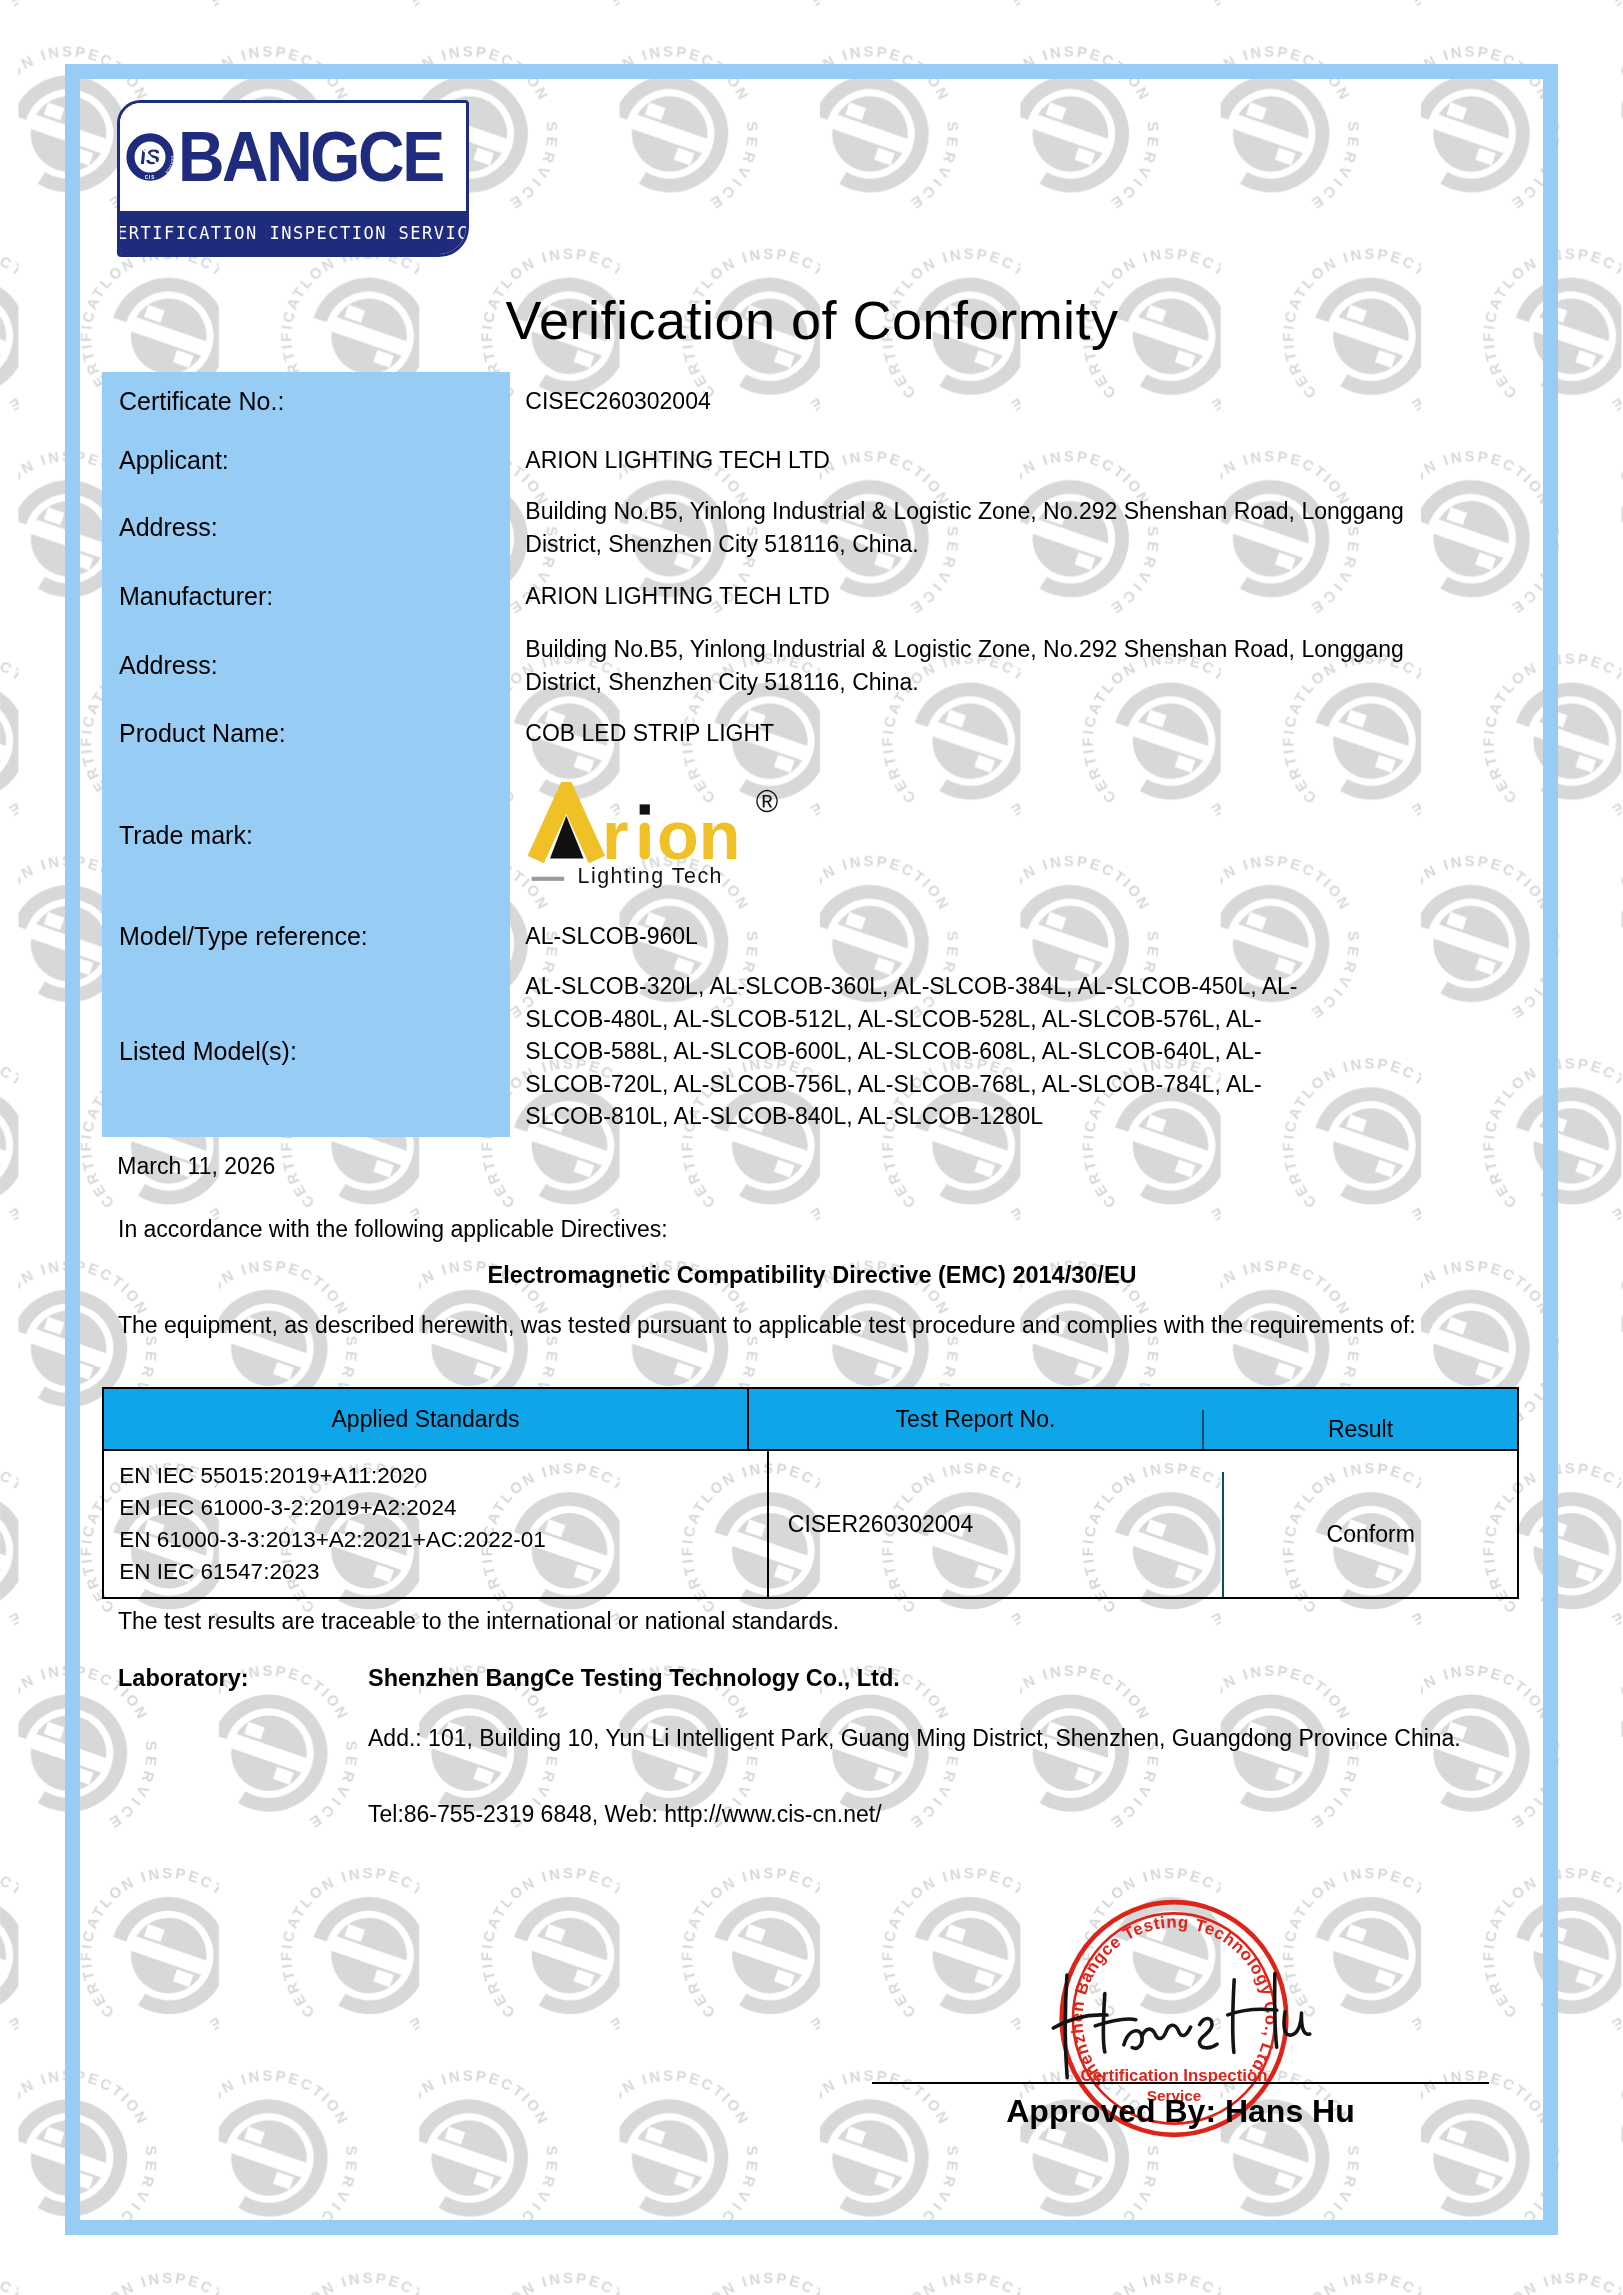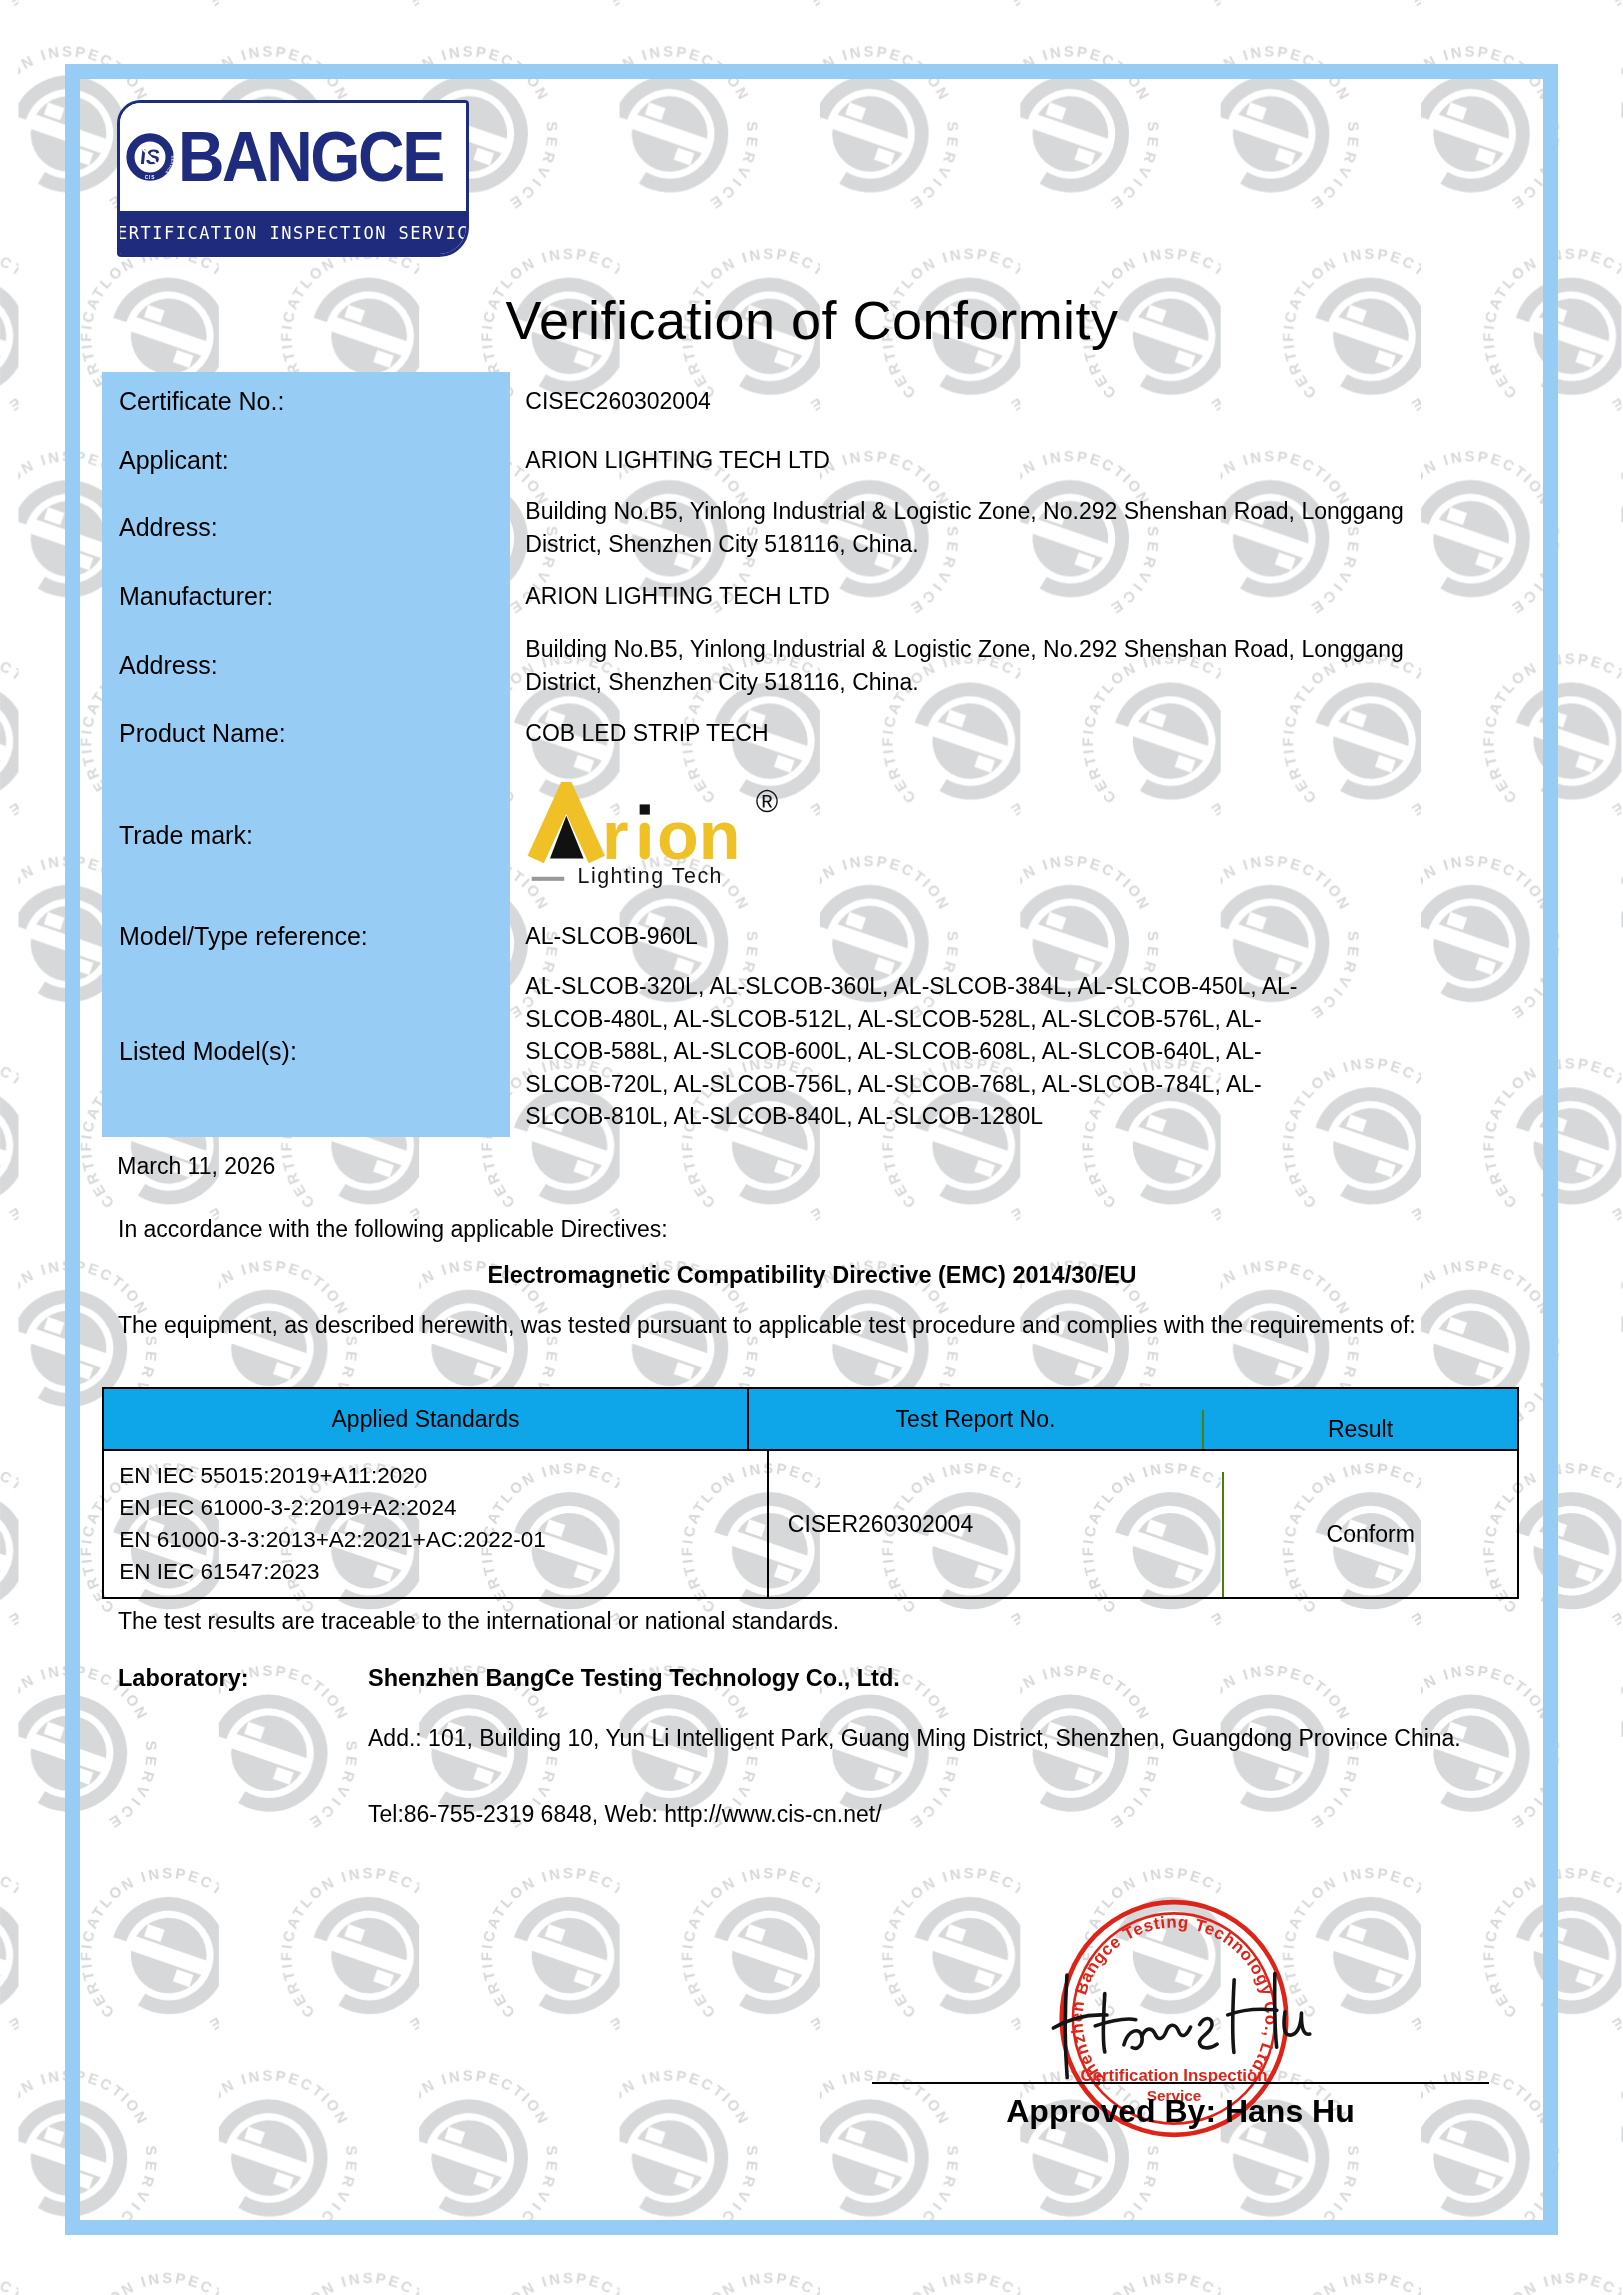--- a/index.html
+++ b/index.html
@@ -69,21 +69,21 @@
     position:absolute; left:102px; top:1387px; width:1417px; border:2.6px solid #000;
     box-sizing:border-box; z-index:2;
   }
   .std-head { display:flex; background:#0ea5e9; min-height:60px; }
   .std-head > div {
     display:flex; align-items:center; justify-content:center; font-size:23px; box-sizing:border-box;
   }
   .std-body { display:flex; border-top:2px solid #000; min-height:136px; }
   .c1 { flex:0 0 643px; max-width:643px; }
   .c2 { flex:0 0 455px; max-width:455px; border-left:2px solid #000; box-sizing:border-box; }
-  .c3 { flex:1; border-left:2px solid #4d7c0f; box-sizing:border-box;margin-top:21px; }
+  .c3 { flex:1; border-left:2px solid #0c4a6e; box-sizing:border-box;margin-top:21px; }
   .std-standards { padding:9.2px 5.1px 9.2px 15.3px; font-size:22.5px; line-height:1.42; }
   .std-report { display:flex; align-items:center; padding-left:18.4px; font-size:23px; }
   .std-result { display:flex; align-items:center; justify-content:center; font-size:23px; }
 
   
   .traceability { position:absolute; left:118px; top:1608px; font-size:23px; z-index:2; }
   .lab-label { position:absolute; left:118px; top:1665px; font-size:23.5px; font-weight:bold; z-index:2; }
   .lab-name { position:absolute; left:368px; top:1665px; font-size:23.5px; font-weight:bold; z-index:2; }
   .lab-address { position:absolute; left:368px; top:1721px; width:1145px; font-size:23px; line-height:1.5; z-index:2; }
   .lab-contact { position:absolute; left:368px; top:1801px; font-size:23px; z-index:2; }
@@ -174,21 +174,21 @@
     <div class="frow r4">
       <div class="fcell-l">Manufacturer:</div>
       <div class="fcell-v">ARION LIGHTING TECH LTD</div>
     </div>
     <div class="frow r5">
       <div class="fcell-l">Address:</div>
       <div class="fcell-v addr-val">Building No.B5, Yinlong Industrial &amp; Logistic Zone, No.292 Shenshan Road, Longgang District, Shenzhen City 518116, China.</div>
     </div>
     <div class="frow r6">
       <div class="fcell-l">Product Name:</div>
-      <div class="fcell-v">COB LED STRIP TECH</div>
+      <div class="fcell-v">COB LED STRIP LIGHT</div>
     </div>
     <div class="frow r7">
       <div class="fcell-l">Trade mark:</div>
       <div class="fcell-v">
 
         <svg viewBox="0 0 520 210" width="266" height="107" style="font-size:45px">
           <path d="M 20 152 L 80 20 L 140 152" fill="none" stroke="#F0C027" stroke-width="35"></path>
           <polygon points="80,66 48,150 114,150" fill="#111111"></polygon>
           <text x="150" y="152" font-size="134" font-weight="bold" fill="#F0C027" font-family="Liberation Sans, sans-serif">r</text>
           <rect x="224" y="80" width="20" height="72" rx="9" fill="#F0C027"></rect>

